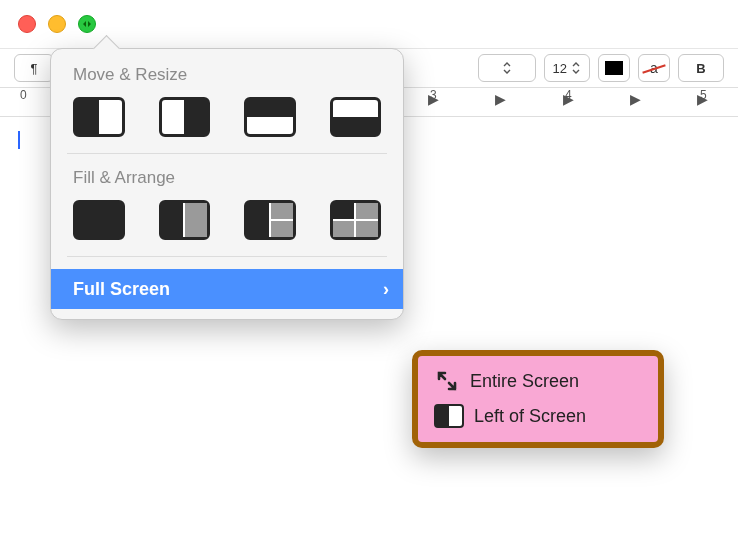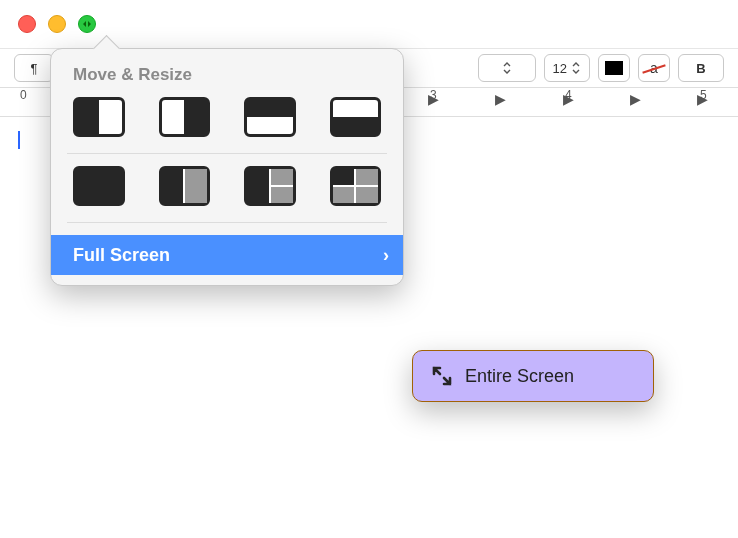--- a/index.html
+++ b/index.html
@@ -85,21 +85,21 @@
   position:absolute;
   top:-10px;
   left:46px;
   width:18px;height:18px;
   background:#f5f5f5;
   border-left:1px solid #c8c8c8;
   border-top:1px solid #c8c8c8;
   transform:rotate(45deg);
 }
 .sect-title{
-  font-size:17px; color:#8a8a8a; font-weight:700;
+  font-size:17px; color:#8a8a8a; font-weight:400;
   padding:2px 22px 12px;
 }
 .icon-row{
   display:flex;
   padding:0 22px 16px;
   gap:34px;
 }
 .tile-icon{
   width:46px;height:34px;border:3px solid #262626;border-radius:6px;
   position:relative; background:#fff;
@@ -115,22 +115,22 @@
   padding:0 14px 0 22px;
   font-size:18px; font-weight:600;
 }
 .hl-row .chev{font-size:18px;}
 
 .submenu{
   position:absolute;
   left:412px;
   top:350px;
   width:240px;
-  background:#c4b5fd;
-  border:1px solid #a16207;
+  background:#f9a8d4;
+  border:6px solid #a16207;
   border-radius:10px;
   box-shadow:0 10px 28px rgba(0,0,0,.25);
   padding:8px 0;
   text-align:right;
 }
 .sm-item{
   display:flex;align-items:center;gap:10px;
   padding:6px 16px; font-size:18px;color:#222;
 }
 .sm-icon{
@@ -203,20 +203,21 @@
         <div class="fill" style="right:0;top:0;bottom:0;width:50%;"></div>
       </div>
     <div class="tile-icon">
         <div class="fill" style="left:0;right:0;top:0;height:50%;"></div>
       </div>
     <div class="tile-icon">
         <div class="fill" style="left:0;right:0;bottom:0;height:50%;"></div>
       </div>
   </div>
   <div class="divider"></div>
+  <div class="sect-title">Fill &amp; Arrange</div>
   <div class="icon-row">
     <div class="tile-icon">
         <div class="fill" style="inset:0;"></div>
       </div>
     <div class="tile-icon">
       <div class="fill" style="left:0;top:0;bottom:0;width:48%;"></div>
       <div class="fill" style="right:0;top:0;bottom:0;width:48%;background:#9a9a9a;"></div>
     </div>
     <div class="tile-icon">
       <div class="fill" style="left:0;top:0;bottom:0;width:48%;"></div>
@@ -239,13 +240,19 @@
 
 <div class="submenu">
   <div class="sm-item">
     <span class="entire-icon" style="width:26px;display:flex;justify-content:center;">
       <svg width="22" height="22" viewBox="0 0 22 22">
           <path d="M3 9 V3 H9 M3 3 L9 9 M19 13 V19 H13 M19 19 L13 13" stroke="#262626" stroke-width="2.6" fill="none" stroke-linecap="round"></path>
         </svg>
     </span>
     <span>Entire Screen</span>
   </div>
+  <div class="sm-item">
+    <div class="sm-icon">
+        <div class="fl" style="left:0;top:0;bottom:0;width:50%;"></div>
+      </div>
+    <span>Left of Screen</span>
+  </div>
 </div>
 
 </body></html>

